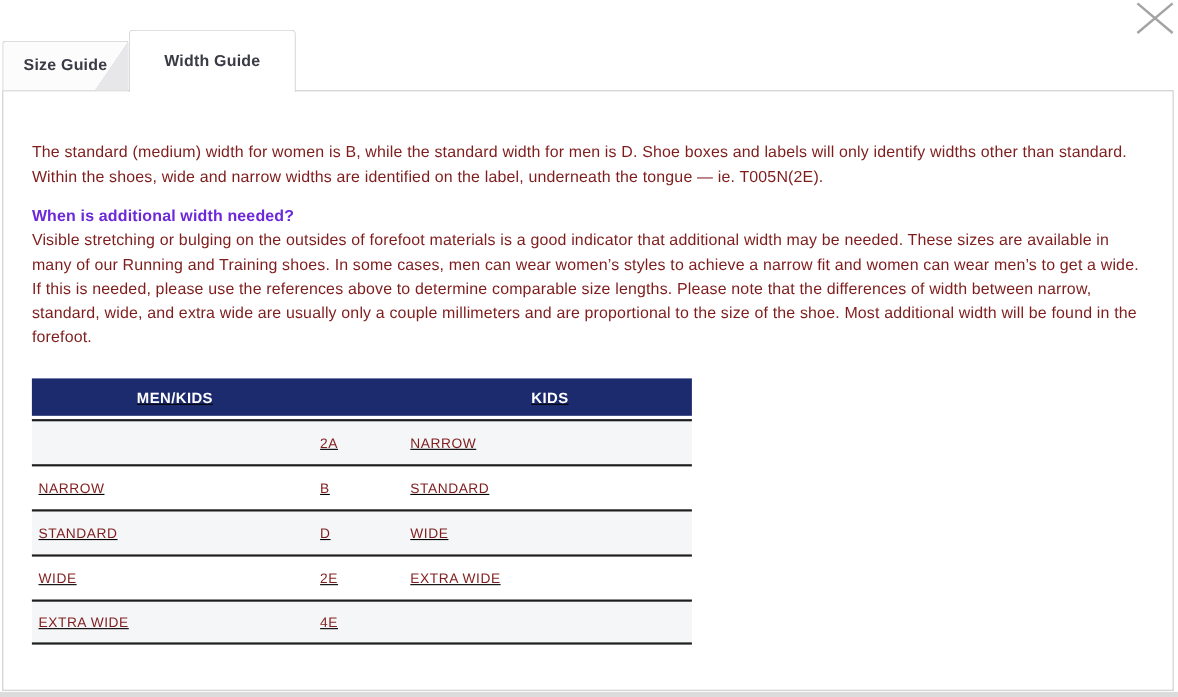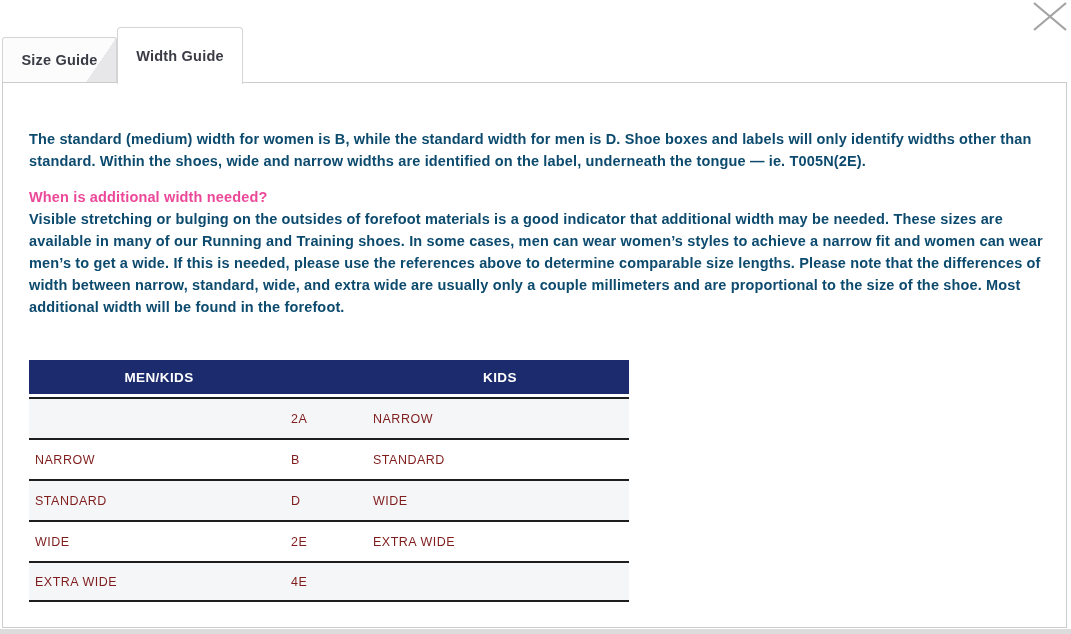--- a/index.html
+++ b/index.html
@@ -10,35 +10,35 @@
   .close-btn { position: absolute; top: 1px; right: 2px; width: 38px; height: 34px; cursor: pointer; z-index: 5; background: none; border: none; }
   .close-btn svg line { stroke: var(--close-gray, #a3a3a3); stroke-width: 2.2; }
 
   
   .tab { position: absolute; display: flex; align-items: center; justify-content: center;
          font-size: 14.5px; font-weight: 700; color: #3a3b45; letter-spacing: 0.2px; cursor: pointer; }
   .tab-inactive { left: 2px; top: 37px; width: 115px; height: 45px; background: #fcfcfc;
                   border: 1px solid #d4d4d4; border-bottom: none; border-radius: 3px 3px 0 0; z-index: 2; }
   .tab-inactive .fold { position: absolute; right: 0; top: 0; bottom: 0; width: 30px;
                   background: linear-gradient(to top left, #e7e7e9 49.5%, rgba(255,255,255,0) 50%); }
-  .tab-active { left: 117px; top: 27px; width: 126px; height: 57px; background: #ffffff;
+  .tab-active { left: 117px; top: 27px; width: 152px; height: 57px; background: #ffffff;
                 border: 1px solid #d4d4d4; border-bottom: none; border-radius: 4px 4px 0 0; z-index: 4; }
 
   
   .panel { position: absolute; left: 2px; top: 82px; width: 1065px; height: 546px;
            background: #ffffff; border: 1px solid #cccccc; z-index: 1; }
   .panel-content { padding: 45px 20px 0 26px; }
 
-  .para { font-size: 14.5px; font-weight: 700; color: #0c4a6e; line-height: 22px;
+  .para { font-size: 14.5px; font-weight: 400; color: #7f1d1d; line-height: 22px;
           letter-spacing: 0.15px; max-width: 1020px; }
   .para-1 { margin-bottom: 14px; }
-  .question { font-size: 14.5px; font-weight: 700; color: #ec4899; line-height: 22px; letter-spacing: 0.15px; }
+  .question { font-size: 14.5px; font-weight: 700; color: #6d28d9; line-height: 22px; letter-spacing: 0.15px; }
 
   
-  .width-table { margin-top: 42px; width: 600px; }
+  .width-table { margin-top: 26px; width: 600px; text-decoration: underline; }
   .thead { display: flex; height: 34px; align-items: center;
            background: var(--table-header-navy, #1c2b6d); color: #ffffff;
            font-size: 13.5px; font-weight: 700; letter-spacing: 0.4px; margin-bottom: 3px; }
   .tcell { overflow: hidden; white-space: nowrap; }
   .c0 { width: 260px; }
   .c1 { width: 82px; }
   .c2 { flex: 1; }
   .thead .c0, .thead .c2 { text-align: center; }
   .trow { display: flex; height: 41px; align-items: center; background: #ffffff;
           font-size: 12.5px; font-weight: 400; color: #7f1d1d; letter-spacing: 0.5px;

